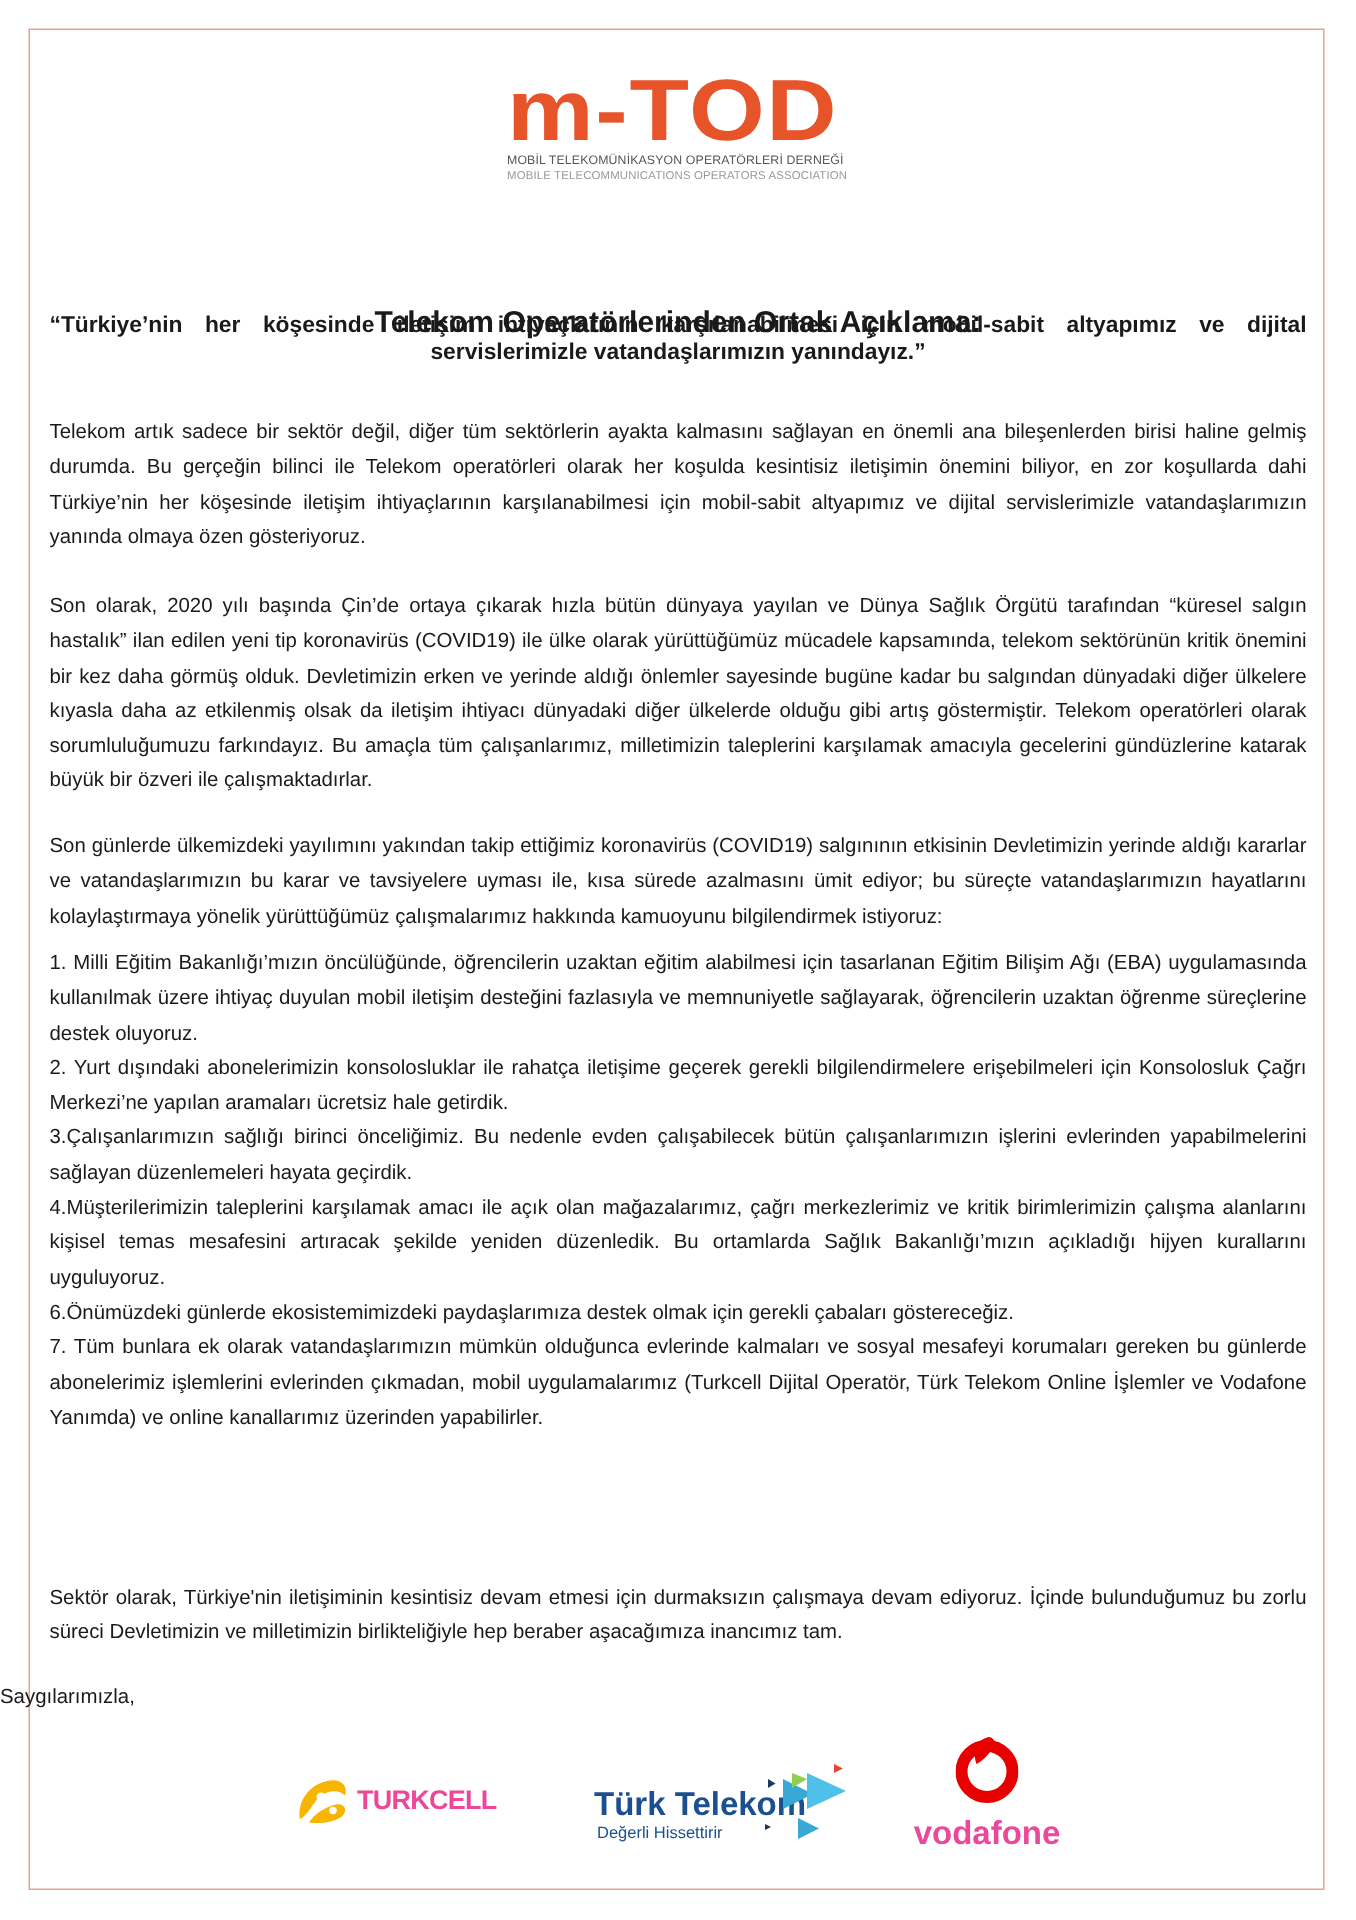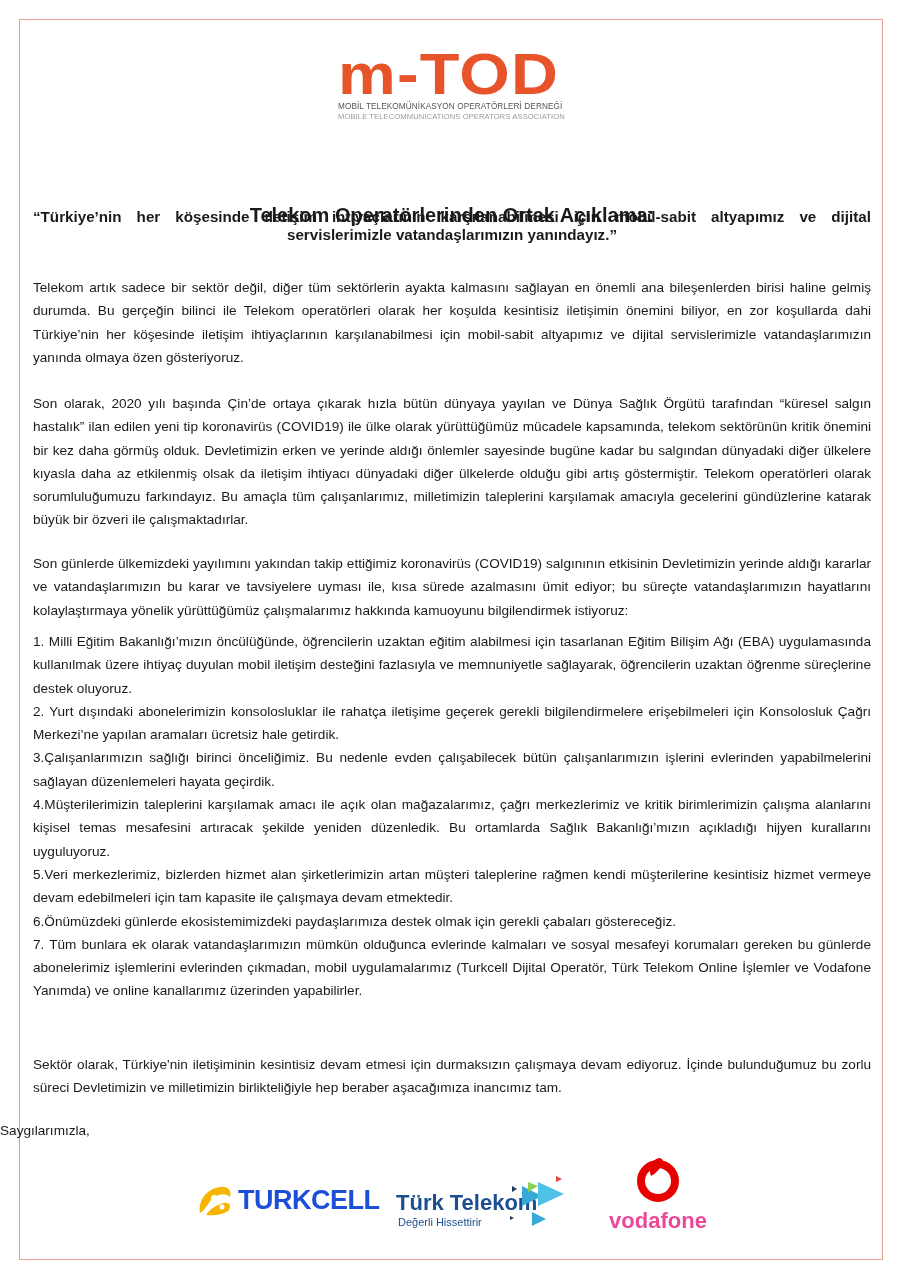--- a/index.html
+++ b/index.html
@@ -22,21 +22,21 @@
                font-size:13.6px; line-height:23.3px; text-align:justify; }
   .p1 { top:276px; }
   .p2 { top:392px; }
   .p3 { top:552px; }
   .list { top:630px; }
   .list div { text-align:justify; }
   .p4 { top:1053px; }
   .closing { position:absolute; left:0; top:1123px; width:904px; text-align:left; font-size:13.6px; }
   .sig { position:absolute; }
   .turkcell { left:196px; top:1183px; display:flex; align-items:center; }
-  .turkcell-name { font-weight:bold; font-size:27px; color:#1d4ed8; letter-spacing:-0.5px; margin-left:4px; }
+  .turkcell-name { font-weight:bold; font-size:18px; color:#ec4899; letter-spacing:-0.5px; margin-left:4px; }
   .tt { left:396px; top:1172px; width:170px; height:60px; }
   .tt-name { position:absolute; left:0; top:18px; font-size:22px; font-weight:bold; color:#1b4f8f; white-space:nowrap; }
   .tt-slogan { position:absolute; left:2px; top:44px; font-size:11px; color:#1b4f8f; white-space:nowrap; }
   .vf { left:606px; top:1156px; width:104px; text-align:center; }
   .vf-name { font-size:22px; font-weight:bold; color:#ec4899; margin-top:2px; }
 </style>
 </head>
 <body>
 
 <div class="frame"></div>
@@ -53,21 +53,20 @@
 
 <div class="body-text p1">Telekom artık sadece bir sektör değil, diğer tüm sektörlerin ayakta kalmasını sağlayan en önemli ana bileşenlerden birisi haline gelmiş durumda. Bu gerçeğin bilinci ile Telekom operatörleri olarak her koşulda kesintisiz iletişimin önemini biliyor, en zor koşullarda dahi Türkiye’nin her köşesinde iletişim ihtiyaçlarının karşılanabilmesi için mobil-sabit altyapımız ve dijital servislerimizle vatandaşlarımızın yanında olmaya özen gösteriyoruz.</div>
 <div class="body-text p2">Son olarak, 2020 yılı başında Çin’de ortaya çıkarak hızla bütün dünyaya yayılan ve Dünya Sağlık Örgütü tarafından “küresel salgın hastalık” ilan edilen yeni tip koronavirüs (COVID19) ile ülke olarak yürüttüğümüz mücadele kapsamında, telekom sektörünün kritik önemini bir kez daha görmüş olduk. Devletimizin erken ve yerinde aldığı önlemler sayesinde bugüne kadar bu salgından dünyadaki diğer ülkelere kıyasla daha az etkilenmiş olsak da iletişim ihtiyacı dünyadaki diğer ülkelerde olduğu gibi artış göstermiştir. Telekom operatörleri olarak sorumluluğumuzu farkındayız. Bu amaçla tüm çalışanlarımız, milletimizin taleplerini karşılamak amacıyla gecelerini gündüzlerine katarak büyük bir özveri ile çalışmaktadırlar.</div>
 <div class="body-text p3">Son günlerde ülkemizdeki yayılımını yakından takip ettiğimiz koronavirüs (COVID19) salgınının etkisinin Devletimizin yerinde aldığı kararlar ve vatandaşlarımızın bu karar ve tavsiyelere uyması ile, kısa sürede azalmasını ümit ediyor; bu süreçte vatandaşlarımızın hayatlarını kolaylaştırmaya yönelik yürüttüğümüz çalışmalarımız hakkında kamuoyunu bilgilendirmek istiyoruz:</div>
 
 <div class="body-text list">
   <div>1. Milli Eğitim Bakanlığı’mızın öncülüğünde, öğrencilerin uzaktan eğitim alabilmesi için tasarlanan Eğitim Bilişim Ağı (EBA) uygulamasında kullanılmak üzere ihtiyaç duyulan mobil iletişim desteğini fazlasıyla ve memnuniyetle sağlayarak, öğrencilerin uzaktan öğrenme süreçlerine destek oluyoruz.</div>
   <div>2. Yurt dışındaki abonelerimizin konsolosluklar ile rahatça iletişime geçerek gerekli bilgilendirmelere erişebilmeleri için Konsolosluk Çağrı Merkezi’ne yapılan aramaları ücretsiz hale getirdik.</div>
   <div>3.Çalışanlarımızın sağlığı birinci önceliğimiz. Bu nedenle evden çalışabilecek bütün çalışanlarımızın işlerini evlerinden yapabilmelerini sağlayan düzenlemeleri hayata geçirdik.</div>
   <div>4.Müşterilerimizin taleplerini karşılamak amacı ile açık olan mağazalarımız, çağrı merkezlerimiz ve kritik birimlerimizin çalışma alanlarını kişisel temas mesafesini artıracak şekilde yeniden düzenledik. Bu ortamlarda Sağlık Bakanlığı’mızın açıkladığı hijyen kurallarını uyguluyoruz.</div>
-  <div>5.Veri merkezlerimiz, bizlerden hizmet alan şirketlerimizin artan müşteri taleplerine rağmen kendi müşterilerine kesintisiz hizmet vermeye devam edebilmeleri için tam kapasite ile çalışmaya devam etmektedir.</div>
   <div>6.Önümüzdeki günlerde ekosistemimizdeki paydaşlarımıza destek olmak için gerekli çabaları göstereceğiz.</div>
   <div>7. Tüm bunlara ek olarak vatandaşlarımızın mümkün olduğunca evlerinde kalmaları ve sosyal mesafeyi korumaları gereken bu günlerde abonelerimiz işlemlerini evlerinden çıkmadan, mobil uygulamalarımız (Turkcell Dijital Operatör, Türk Telekom Online İşlemler ve Vodafone Yanımda) ve online kanallarımız üzerinden yapabilirler.</div>
 </div>
 
 <div class="body-text p4">Sektör olarak, Türkiye'nin iletişiminin kesintisiz devam etmesi için durmaksızın çalışmaya devam ediyoruz. İçinde bulunduğumuz bu zorlu süreci Devletimizin ve milletimizin birlikteliğiyle hep beraber aşacağımıza inancımız tam.</div>
 
 <div class="closing">Saygılarımızla,</div>
 
 <div class="sig turkcell">
   <svg width="38" height="34" viewBox="0 0 38 34">

